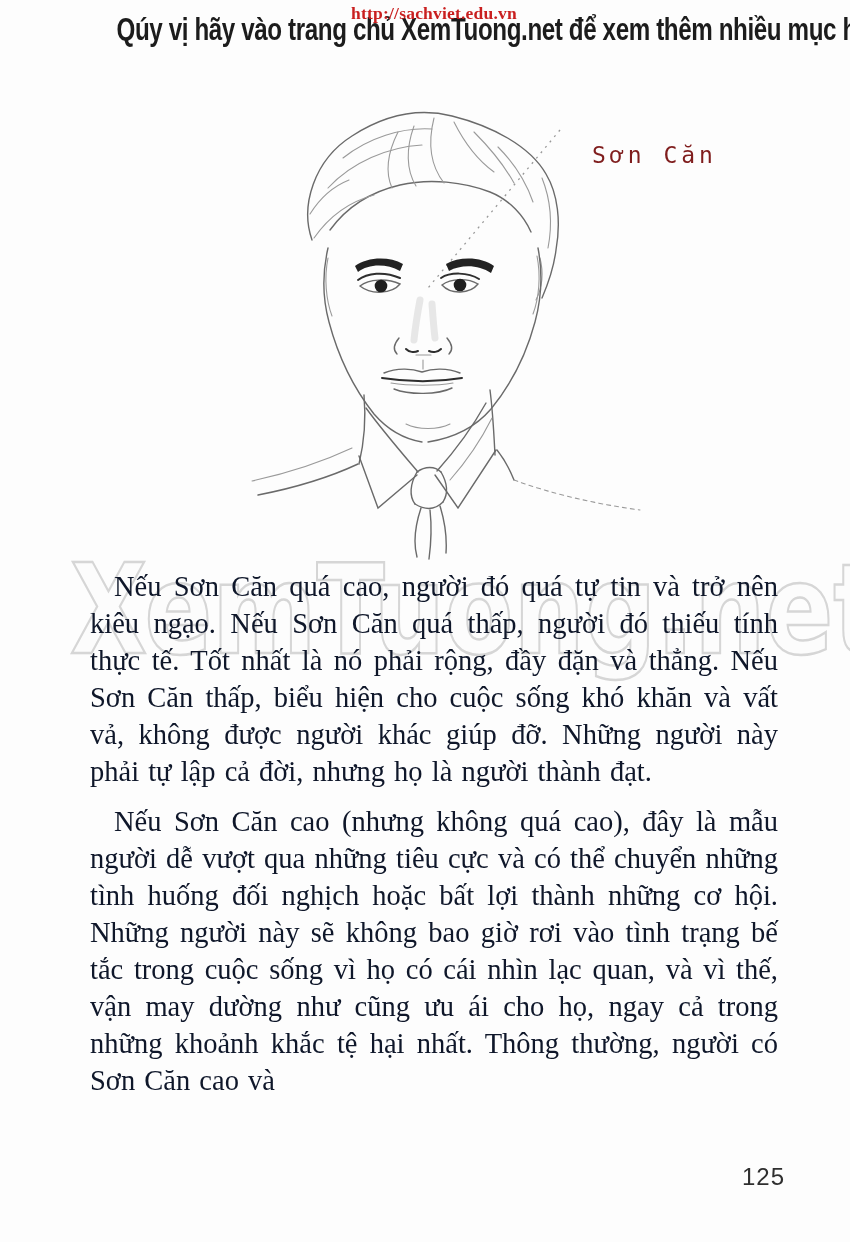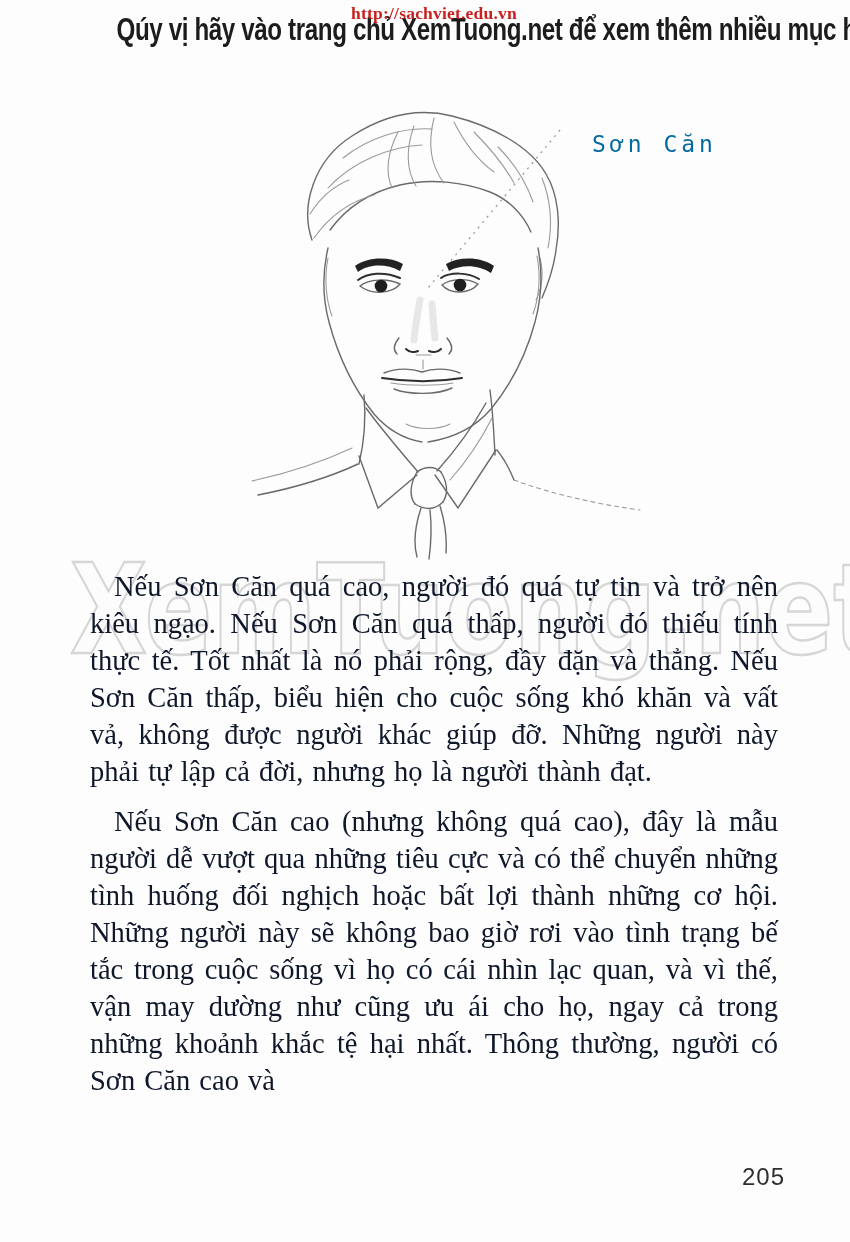--- a/index.html
+++ b/index.html
@@ -29,23 +29,23 @@
     font-family:"Liberation Serif", serif;
     font-size:17.5px;font-weight:bold;
     color:#c91f1f;
     z-index:6;
     letter-spacing:0.2px;
   }
   
   .figure-wrap{position:absolute;left:248px;top:98px;width:404px;height:472px;z-index:3;}
   .figure-wrap svg{display:block;}
   .figure-label{
-    position:absolute;left:592px;top:131px;
+    position:absolute;left:592px;top:142px;
     font-family:"DejaVu Sans Mono", monospace;
-    font-size:23px;color:#0369a1;letter-spacing:4px;
+    font-size:23px;color:#7f1d1d;letter-spacing:4px;
     z-index:4;white-space:nowrap;
   }
   
   .watermark{
     position:absolute;left:70px;top:547px;
     z-index:1;
     font-family:"DejaVu Sans", "Liberation Sans", sans-serif;
     font-weight:bold;
     font-size:125px;
     line-height:1;
@@ -183,13 +183,13 @@
 
 <div class="figure-label">Sơn Căn</div>
 
 <div class="watermark">XemTuong.net</div>
 
 <div class="text-block">
   <p>Nếu Sơn Căn quá cao, người đó quá tự tin và trở nên kiêu ngạo. Nếu Sơn Căn quá thấp, người đó thiếu tính thực tế. Tốt nhất là nó phải rộng, đầy đặn và thẳng. Nếu Sơn Căn thấp, biểu hiện cho cuộc sống khó khăn và vất vả, không được người khác giúp đỡ. Những người này phải tự lập cả đời, nhưng họ là người thành đạt.</p>
   <p>Nếu Sơn Căn cao (nhưng không quá cao), đây là mẫu người dễ vượt qua những tiêu cực và có thể chuyển những tình huống đối nghịch hoặc bất lợi thành những cơ hội. Những người này sẽ không bao giờ rơi vào tình trạng bế tắc trong cuộc sống vì họ có cái nhìn lạc quan, và vì thế, vận may dường như cũng ưu ái cho họ, ngay cả trong những khoảnh khắc tệ hại nhất. Thông thường, người có Sơn Căn cao và</p>
 </div>
 
-<div class="page-number">205</div>
+<div class="page-number">125</div>
 
 </body></html>

